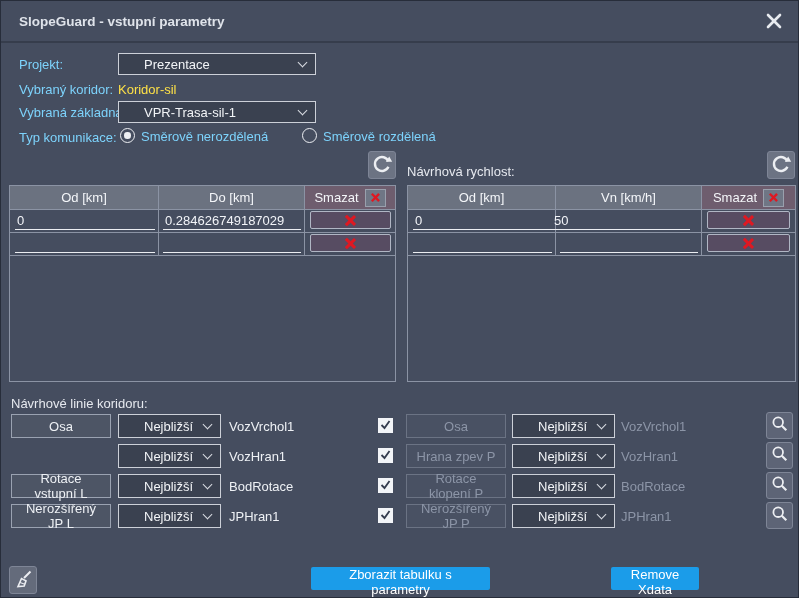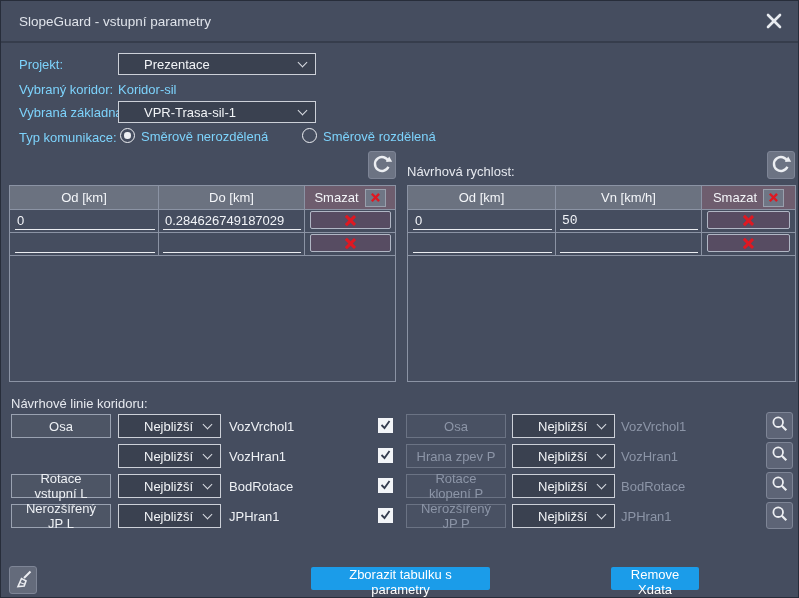--- a/index.html
+++ b/index.html
@@ -4,26 +4,26 @@
 <style>
   html,body{margin:0;padding:0;background:#2b3040;}
   *{box-sizing:border-box;}
   .dlg{
     position:relative;width:799px;height:598px;
     background:#454d5f;border:1px solid #272d3a;overflow:hidden;
     font-family:"Liberation Sans",sans-serif;font-size:13px;color:#e8ebf0;
   }
   
   .titlebar{position:absolute;left:0;top:0;width:100%;height:42px;border-bottom:2px solid #363d4c;}
-  .title{position:absolute;left:18px;top:13px;font-weight:normal;font-size:13.5px;color:#dfe3ea;}
+  .title{position:absolute;left:18px;top:13px;font-weight:bold;font-size:13.5px;color:#dfe3ea;}
   .closebtn{position:absolute;right:13px;top:10px;width:22px;height:22px;background:none;border:none;padding:0;cursor:pointer;display:flex;align-items:center;justify-content:center;}
   
   .lbl{position:absolute;color:#7dd3fc;white-space:nowrap;}
   .seclbl{position:absolute;color:#e6e9ef;white-space:nowrap;}
-  .val{position:absolute;color:#7dd3fc;white-space:nowrap;}
+  .val{position:absolute;color:#fde047;white-space:nowrap;}
   
   .dd{position:absolute;background:#3a4150;border:1px solid #ccd0d8;display:flex;align-items:center;
       padding:0 22px 0 25px;color:#f2f4f7;cursor:pointer;}
   .chev{position:absolute;right:9px;top:50%;width:7px;height:7px;
         border-right:1.6px solid #d9dce2;border-bottom:1.6px solid #d9dce2;
         transform:translateY(-72%) rotate(45deg);}
   
   .radio{position:absolute;width:15px;height:15px;border-radius:50%;border:1.4px solid #edeff3;cursor:pointer;}
   .radio.sel::after{content:"";position:absolute;left:3px;top:3px;width:6.5px;height:6.5px;border-radius:50%;background:#edeff3;}
   
@@ -149,21 +149,21 @@
       <button class="hx">
           <span class="xm" style="transform:scale(.8)"></span>
         </button>
     </div>
     <div class="vline" style="left:147px;height:69px"></div>
     <div class="vline" style="left:293px;height:69px"></div>
     <div class="hline" style="top:23px"></div>
     <div class="hline" style="top:46px"></div>
     <div class="hline" style="top:69px"></div>
     <input class="cellin" style="left: 5px; top: 26px; width: 139px;" value="0">
-    <input class="cellin" style="left: 152px; top: 26px; width: 138px; font-family: Liberation Mono, monospace;" value="50">
+    <input class="cellin" style="left: 144px; top: 26px; width: 138px;" value="50">
     <button class="delbtn" style="left:299px;top:25px;width:83px;height:18px">
         <span class="xm"></span>
       </button>
     <input class="cellin" style="left: 5px; top: 49px; width: 139px;" value="">
     <input class="cellin" style="left: 152px; top: 49px; width: 138px;" value="">
     <button class="delbtn" style="left:299px;top:48px;width:83px;height:18px">
         <span class="xm"></span>
       </button>
   </div>
 

